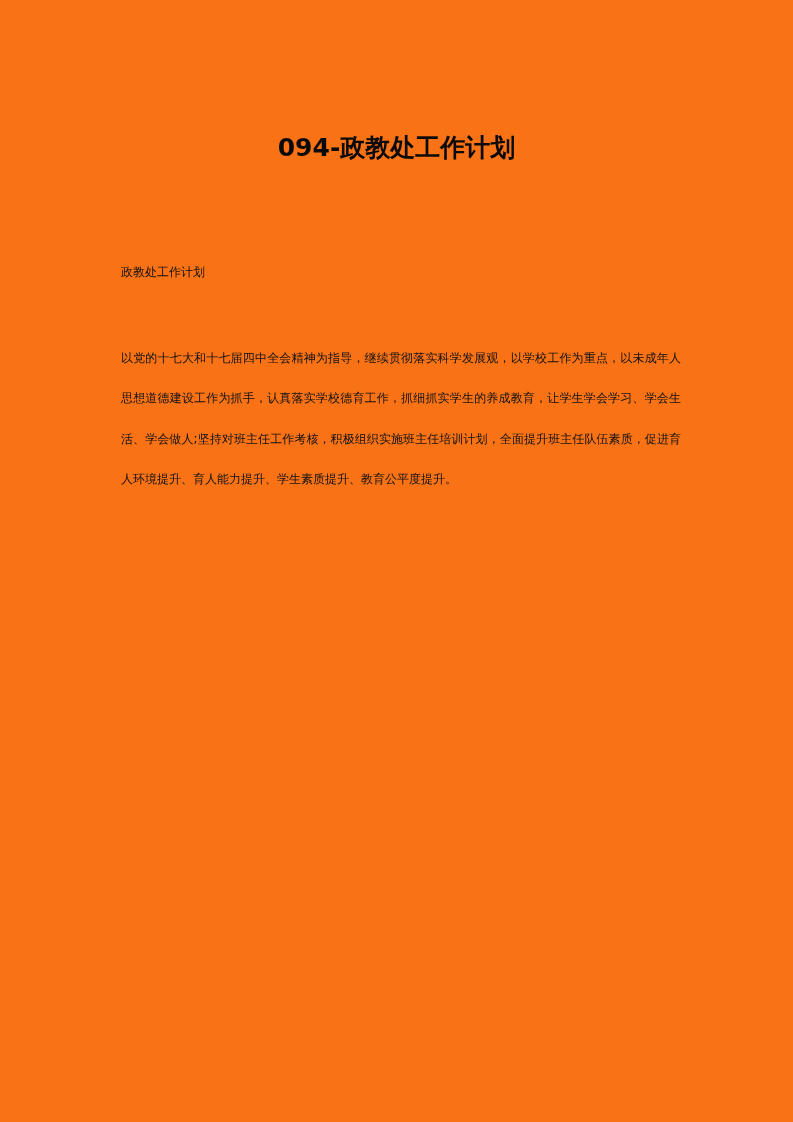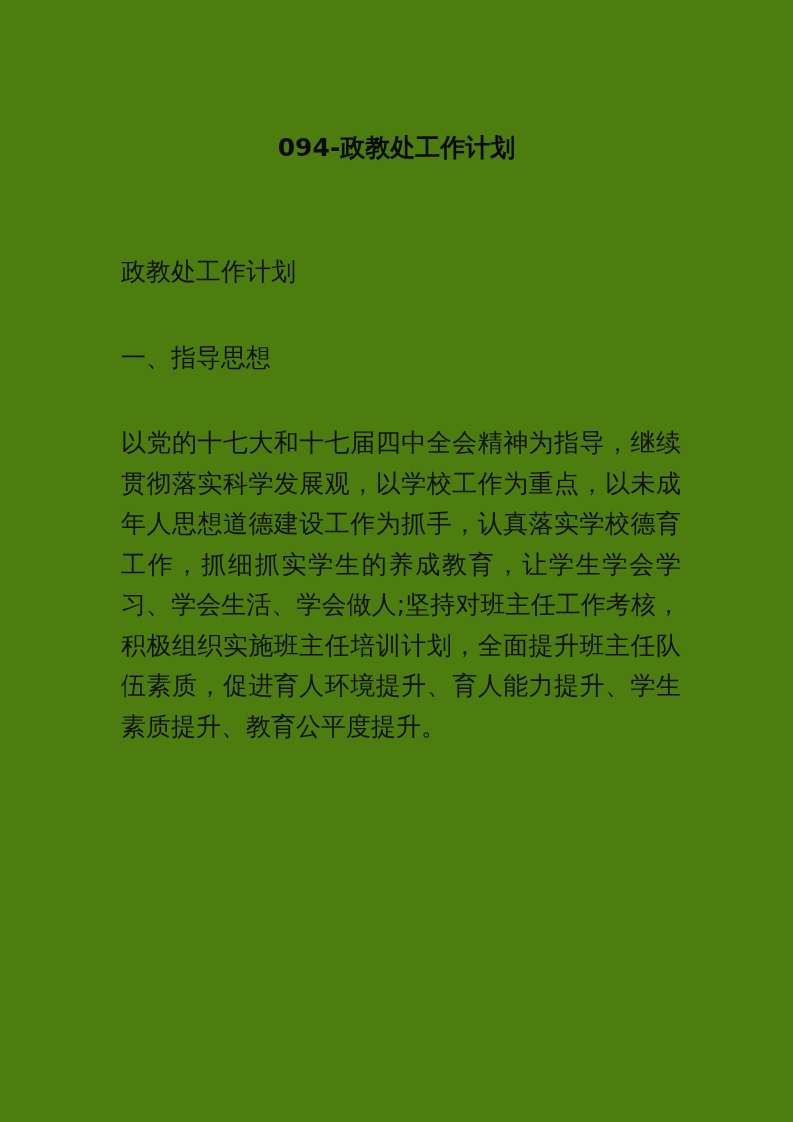--- a/index.html
+++ b/index.html
@@ -13,57 +13,56 @@
       position: relative;
       overflow: hidden;
       font-family: "DejaVu Sans", "Liberation Sans", sans-serif;
       color: #111111;
     }
     .page {
       position: absolute;
       left: 0; top: 0;
       width: 793px;
       height: 1122px;
-      background: #4d7c0f;
+      background: #f97316;
     }
     .doc-title {
       position: absolute;
       top: 128px;
       left: 0;
       width: 793px;
       text-align: center;
       font-size: 25px;
       font-weight: bold;
       line-height: 40px;
       letter-spacing: 0px;
       color: #0a0a0a;
     }
     .content {
       position: absolute;
       left: 121px;
       top: 252px;
       width: 560px;
     }
     .para {
-      font-size: 25px;
+      font-size: 12px;
       line-height: 40.5px;
       margin: 0;
       text-align: justify;
       word-break: break-all;
     }
     .subtitle { margin-bottom: 45px; }
     .heading { margin-bottom: 45px; }
     .body-para { margin-bottom: 45px; }
   </style>
 </head>
 <body>
 
 <div class="page">
   <div class="doc-title">094-政教处工作计划</div>
 
   <div class="content">
     <p class="para subtitle">政教处工作计划</p>
 
-    <p class="para heading">一、指导思想</p>
     <p class="para body-para">以党的十七大和十七届四中全会精神为指导，继续贯彻落实科学发展观，以学校工作为重点，以未成年人思想道德建设工作为抓手，认真落实学校德育工作，抓细抓实学生的养成教育，让学生学会学习、学会生活、学会做人;坚持对班主任工作考核，积极组织实施班主任培训计划，全面提升班主任队伍素质，促进育人环境提升、育人能力提升、学生素质提升、教育公平度提升。</p>
 
   </div>
 </div>
 
 </body></html>

